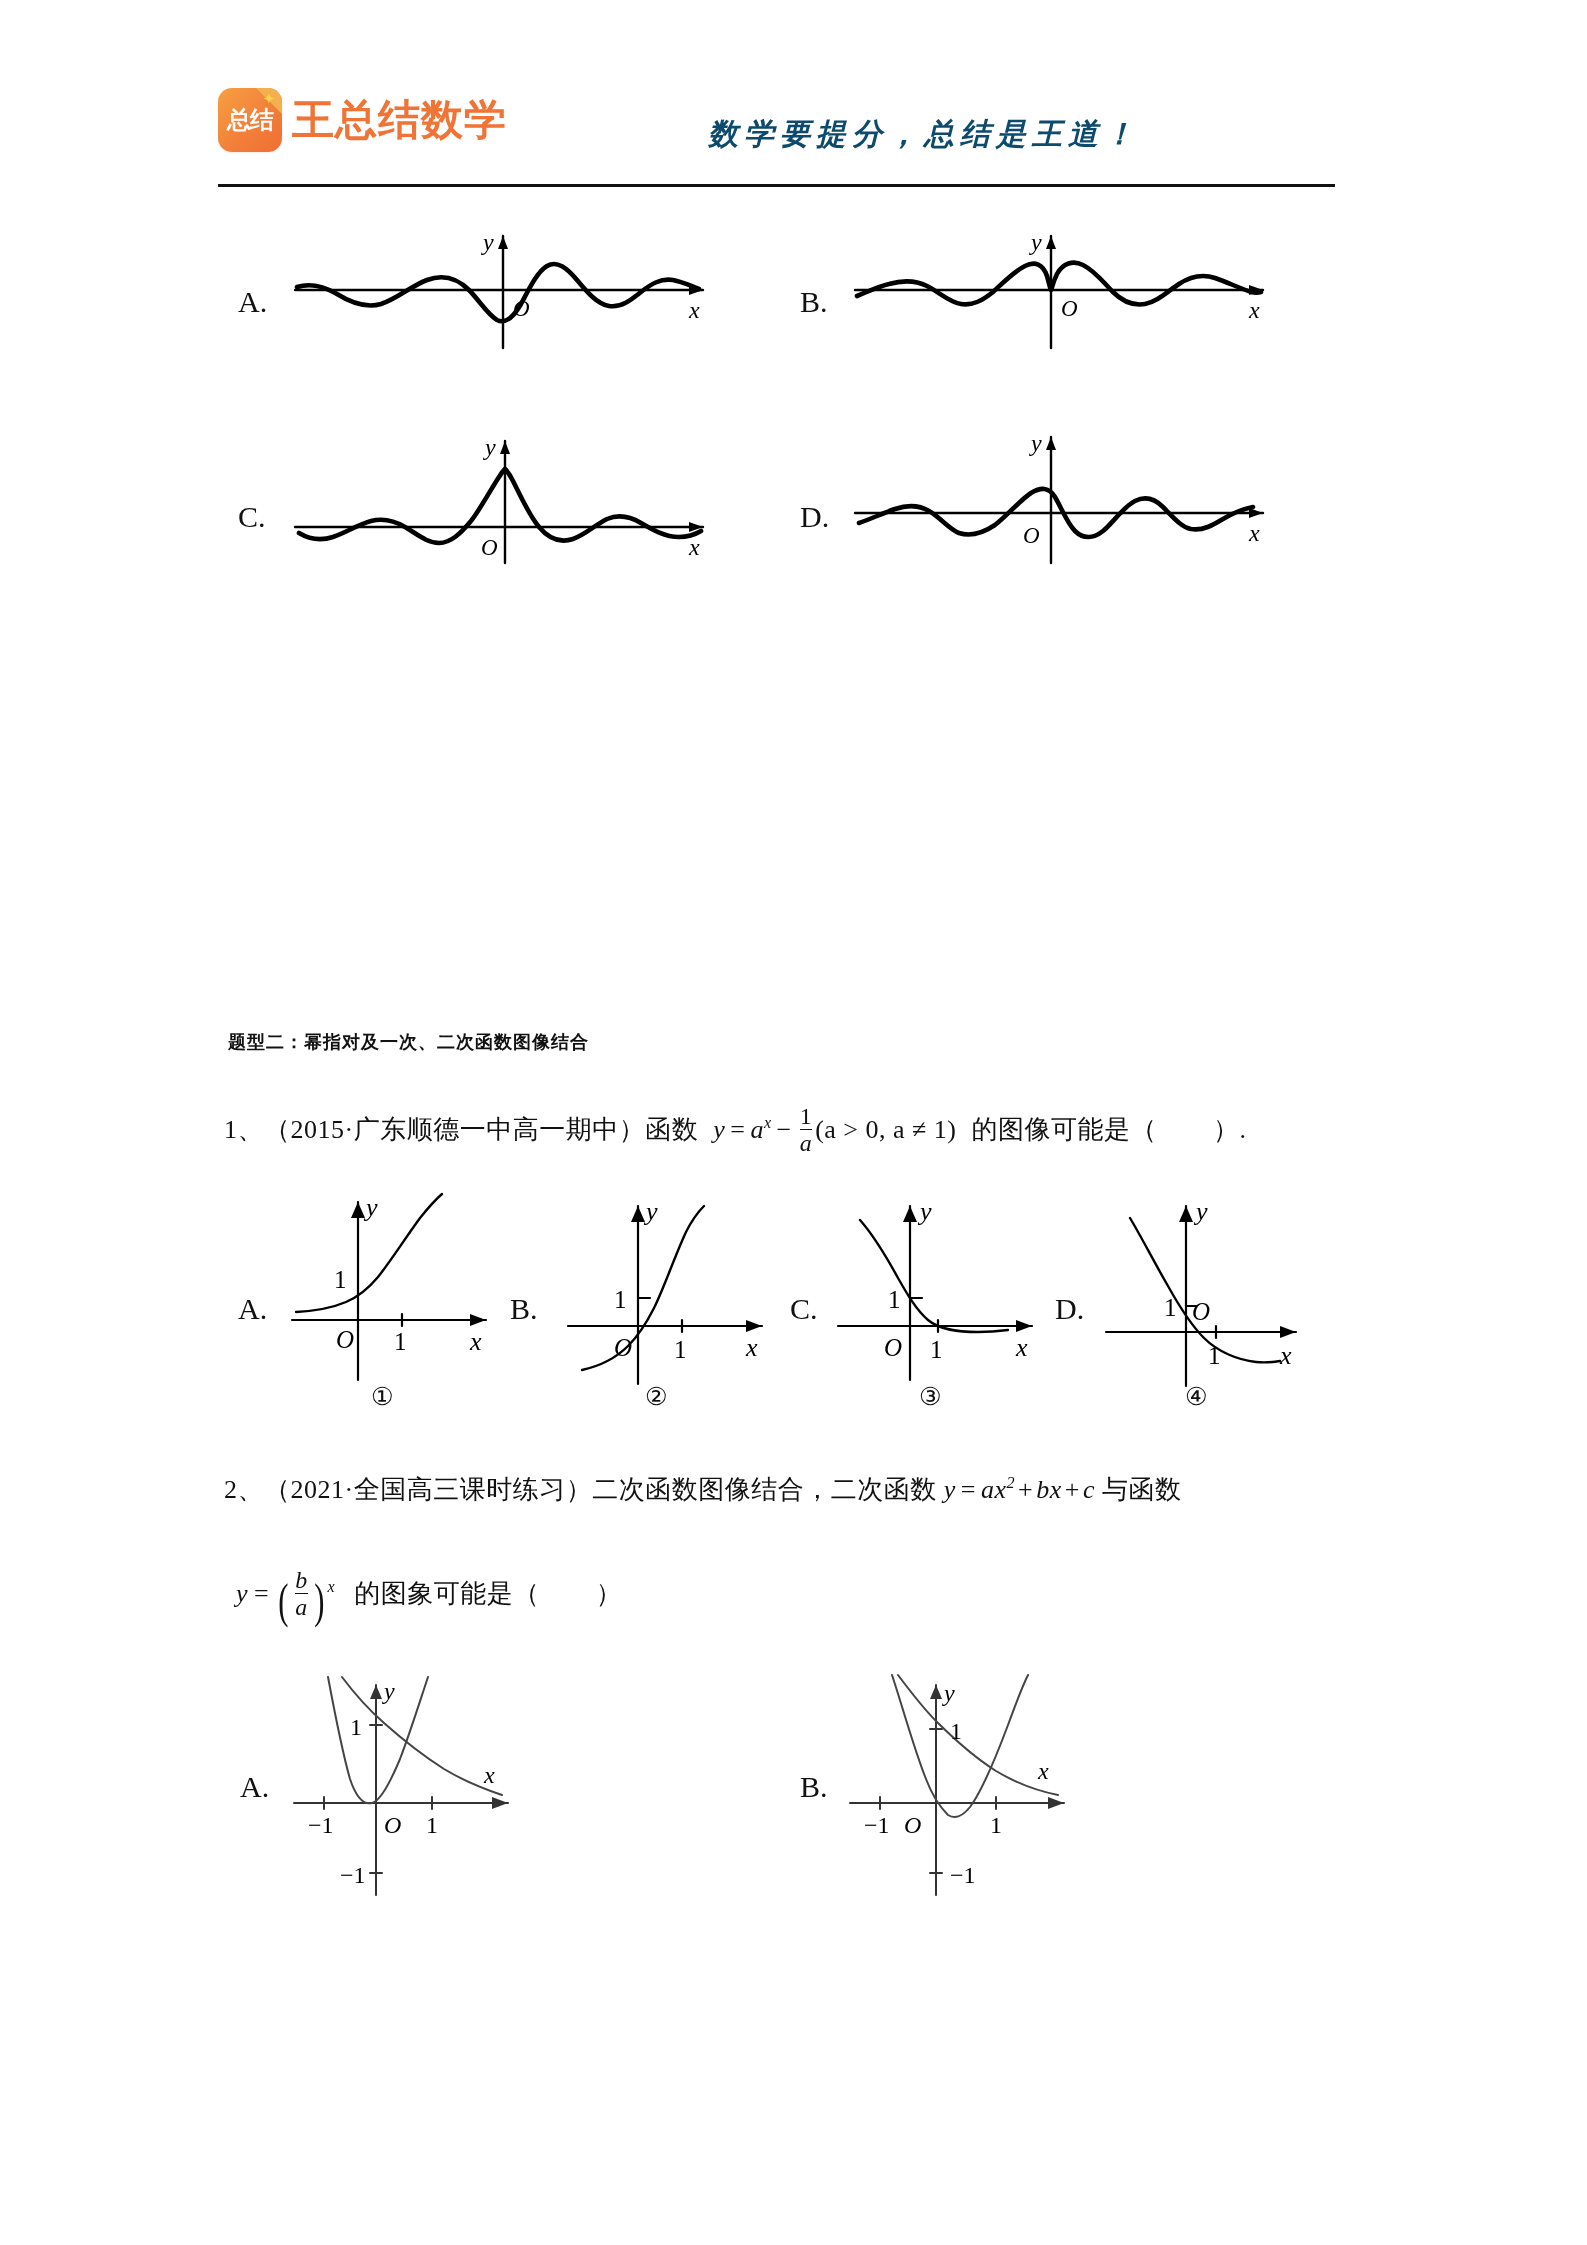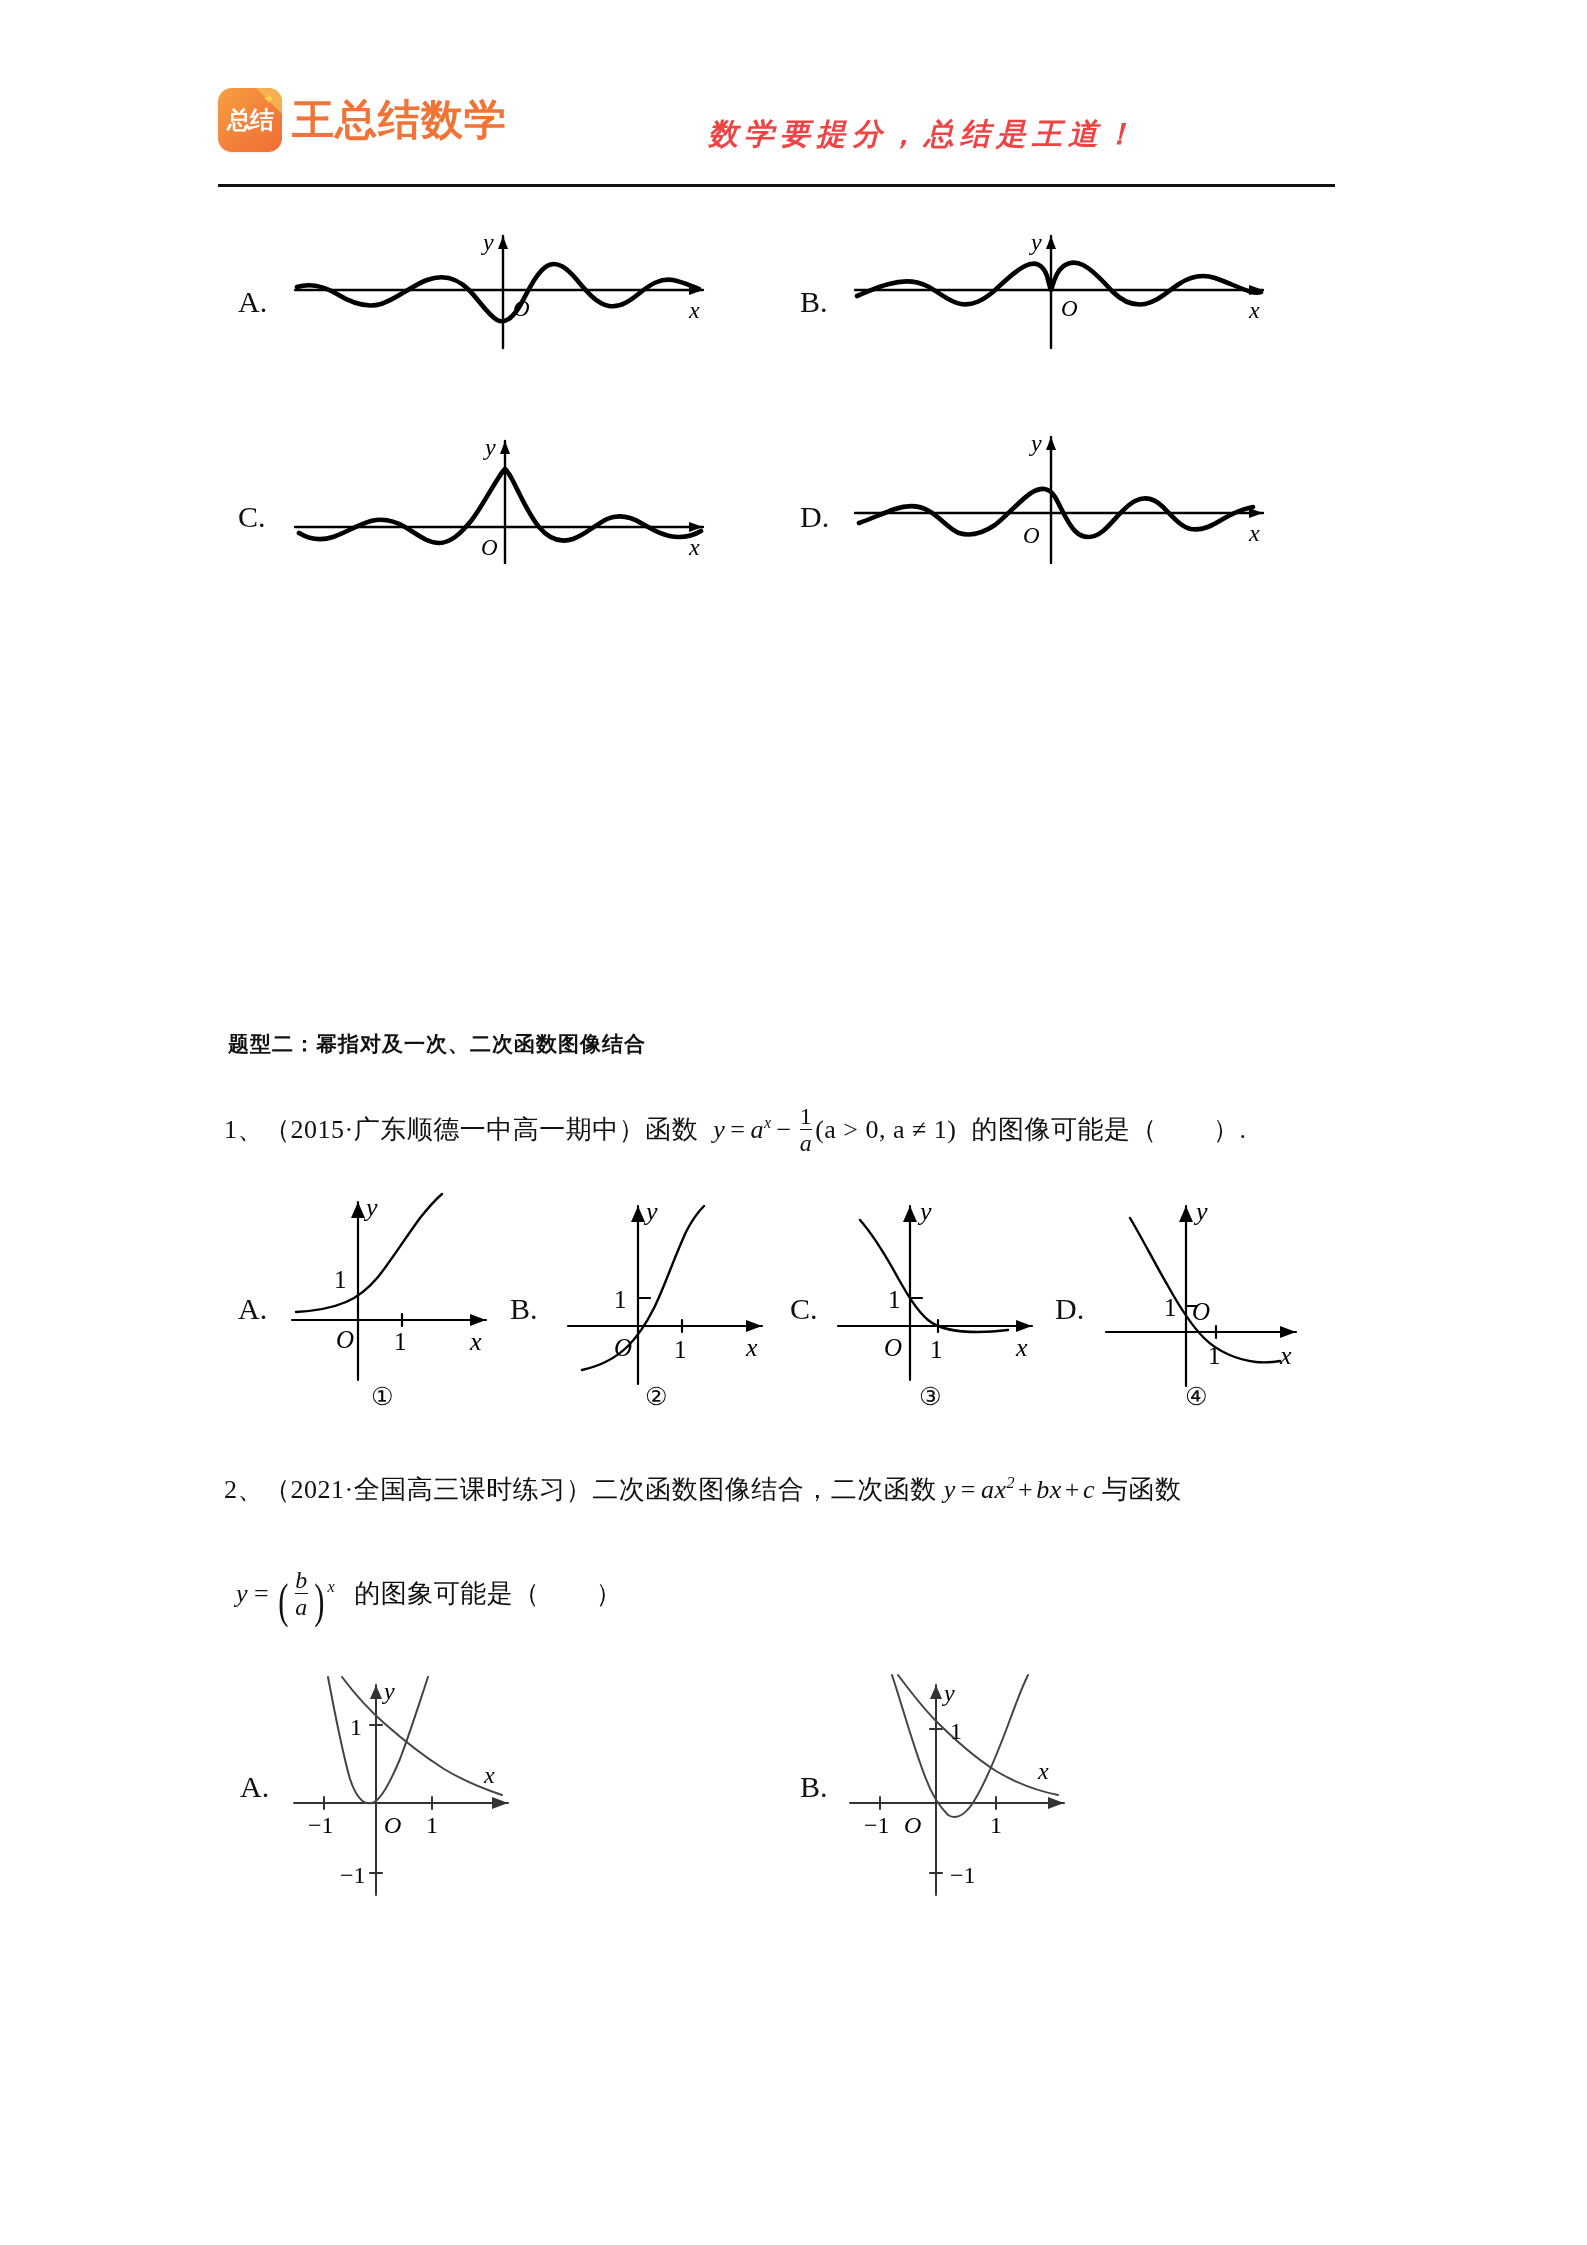--- a/index.html
+++ b/index.html
@@ -86,21 +86,21 @@
   }
   .tagline {
     position: absolute;
     left: 490px;
     top: 26px;
     font-family: "Liberation Serif", "DejaVu Serif", serif;
     font-style: italic;
     font-weight: bold;
     font-size: 30px;
     letter-spacing: 6px;
-    color: #ef4444;
+    color: #0c4a6e;
     white-space: nowrap;
   }
   .header-rule {
     position: absolute;
     left: 218px;
     top: 184px;
     width: 1117px;
     height: 0;
     border-top: 3px solid #111;
   }
@@ -115,21 +115,21 @@
   .fig {
     position: absolute;
   }
   .fig svg { display: block; }
 
   
   .section-title {
     position: absolute;
     left: 228px;
     top: 1030px;
-    font-size: 21px;
+    font-size: 18px;
     font-weight: bold;
     letter-spacing: 1px;
     color: #111;
     white-space: nowrap;
   }
   .qline {
     position: absolute;
     font-size: 26px;
     color: #111;
     white-space: nowrap;

